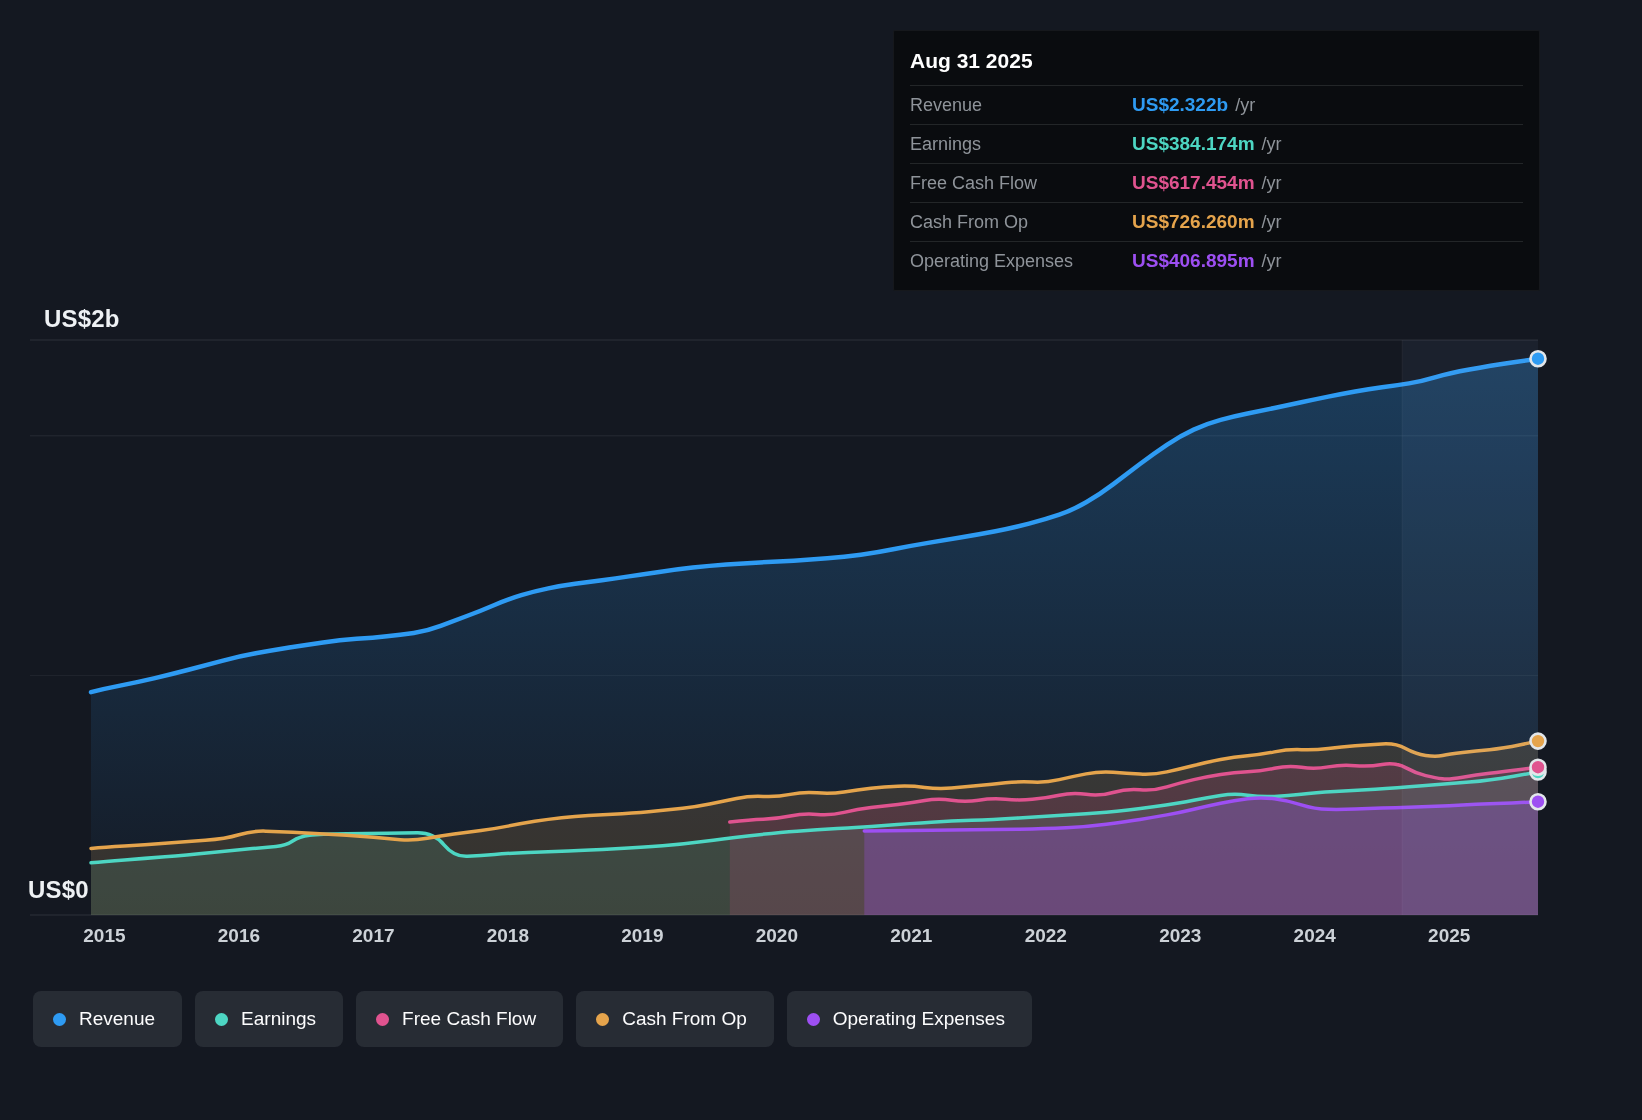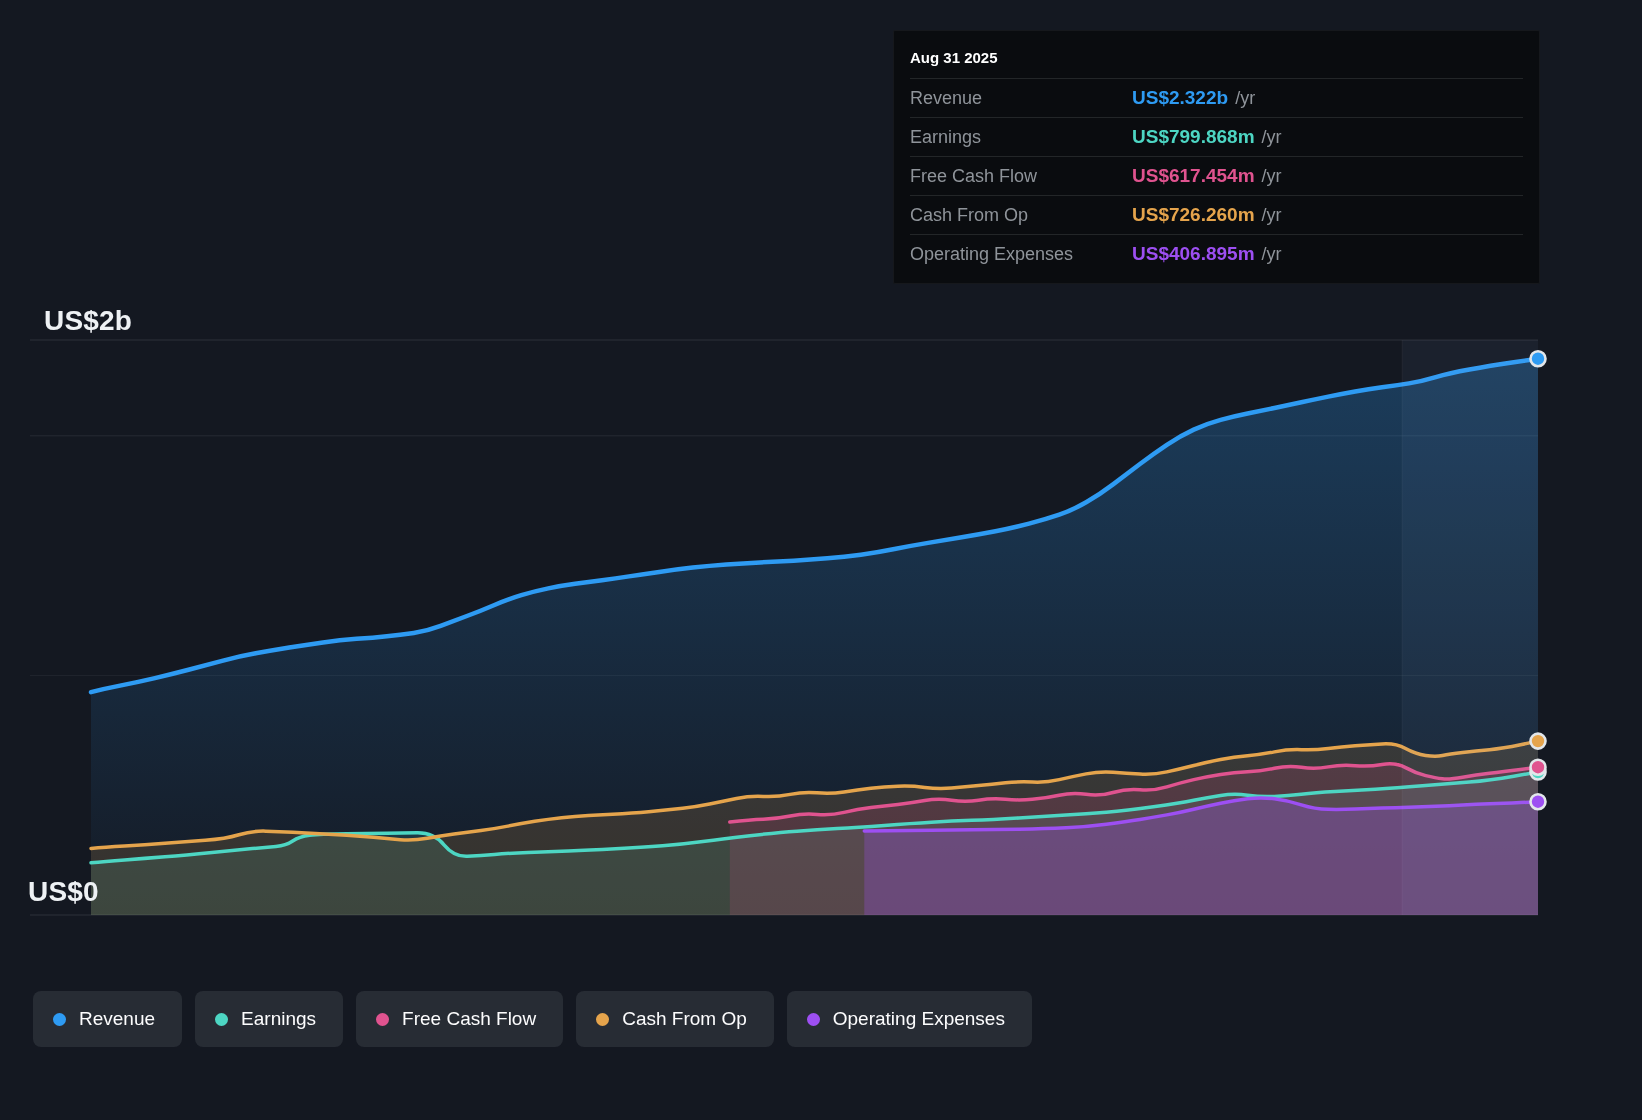--- a/index.html
+++ b/index.html
@@ -1,27 +1,27 @@
 <!DOCTYPE html>
 <html><head>
 <meta charset="utf-8">
 <style>
   html,body{margin:0;padding:0;background:#12161d;}
   .app{position:relative;width:1642px;height:1120px;background:#141821;
        font-family:"Liberation Sans",sans-serif;overflow:hidden;}
   #chart-svg{position:absolute;left:0;top:0;width:1642px;height:1120px;}
-  .y-label{position:absolute;color:#eef1f4;font-size:28px;font-weight:700;letter-spacing:.2px;}
+  .y-label{position:absolute;color:#eef1f4;font-size:24px;font-weight:700;letter-spacing:.2px;}
   .y-label.top{left:44px;top:305px;}
   .y-label.bottom{left:28px;top:876px;}
   .x-ticks{position:absolute;left:0;top:925px;width:100%;height:30px;}
   .x-tick{position:absolute;width:90px;text-align:center;color:#ccd1d7;font-size:19px;font-weight:600;}
   
   .tooltip{position:absolute;left:893px;top:30px;width:647px;box-sizing:border-box;
            background:#0a0c0f;border:1px solid #16181c;border-radius:2px;padding:8px 16px 10px;}
-  .tooltip-title{font-size:15px;font-weight:700;color:#ffffff;padding:10px 0 12px;}
+  .tooltip-title{font-size:21px;font-weight:700;color:#ffffff;padding:10px 0 12px;}
   .trow{display:flex;align-items:center;padding:5px 0;border-top:1px solid #232628;min-height:28px;}
   .trow.no-sep{border-top:none;padding-top:0;}
   .tlabel{width:222px;flex-shrink:0;font-size:18px;color:#8f949a;}
   .tvalue{font-size:19px;font-weight:700;}
   .tunit{font-size:18px;font-weight:400;color:#8f949a;margin-left:7px;}
   .tvalue.white{color:#ffffff;}
   
   .legend{position:absolute;left:33px;top:991px;display:flex;gap:13px;}
   .legend-pill{display:flex;align-items:center;gap:13px;background:#272c34;border-radius:8px;
                padding:0 27px 0 20px;height:56px;cursor:pointer;user-select:none;}
@@ -59,30 +59,43 @@
       <circle cx="1538.0" cy="358.7" r="7.5" fill="#2e9bf3" stroke="#e2e6ea" stroke-width="2.6"></circle>
       <circle cx="1538.0" cy="772.0" r="7.5" fill="#4dd6c3" stroke="#e2e6ea" stroke-width="2.6"></circle>
       <circle cx="1538.0" cy="741.1" r="7.5" fill="#e5a44c" stroke="#e2e6ea" stroke-width="2.6"></circle>
       <circle cx="1538.0" cy="767.2" r="7.5" fill="#e0538f" stroke="#e2e6ea" stroke-width="2.6"></circle>
       <circle cx="1538.0" cy="801.7" r="7.5" fill="#9d4ff2" stroke="#e2e6ea" stroke-width="2.6"></circle>
     </svg>
 
   <div class="y-label top">US$2b</div>
   <div class="y-label bottom">US$0</div>
 
+  <div class="x-ticks" id="x-ticks">
+      <span class="x-tick" style="left: 59.448px;">2015</span>
+      <span class="x-tick" style="left: 193.928px;">2016</span>
+      <span class="x-tick" style="left: 328.407px;">2017</span>
+      <span class="x-tick" style="left: 462.887px;">2018</span>
+      <span class="x-tick" style="left: 597.366px;">2019</span>
+      <span class="x-tick" style="left: 731.846px;">2020</span>
+      <span class="x-tick" style="left: 866.325px;">2021</span>
+      <span class="x-tick" style="left: 1000.8px;">2022</span>
+      <span class="x-tick" style="left: 1135.28px;">2023</span>
+      <span class="x-tick" style="left: 1269.76px;">2024</span>
+      <span class="x-tick" style="left: 1404.24px;">2025</span>
+    </div>
 
   <div class="tooltip">
     <div class="tooltip-title">Aug 31 2025</div>
     <div class="trow">
       <span class="tlabel">Revenue</span>
       <span class="tvalue" style="color: rgb(46, 155, 243);"><span>US$2.322b</span><span class="tunit">/yr</span></span>
     </div>
     <div class="trow">
       <span class="tlabel">Earnings</span>
-      <span class="tvalue" style="color: rgb(77, 214, 195);"><span>US$799.868m</span><span class="tunit">/yr</span></span>
+      <span class="tvalue" style="color: rgb(77, 214, 195);"><span>US$384.174m</span><span class="tunit">/yr</span></span>
     </div>
     <div class="trow">
       <span class="tlabel">Free Cash Flow</span>
       <span class="tvalue" style="color: rgb(224, 83, 143);"><span>US$617.454m</span><span class="tunit">/yr</span></span>
     </div>
     <div class="trow">
       <span class="tlabel">Cash From Op</span>
       <span class="tvalue" style="color: rgb(229, 164, 76);"><span>US$726.260m</span><span class="tunit">/yr</span></span>
     </div>
     <div class="trow">

